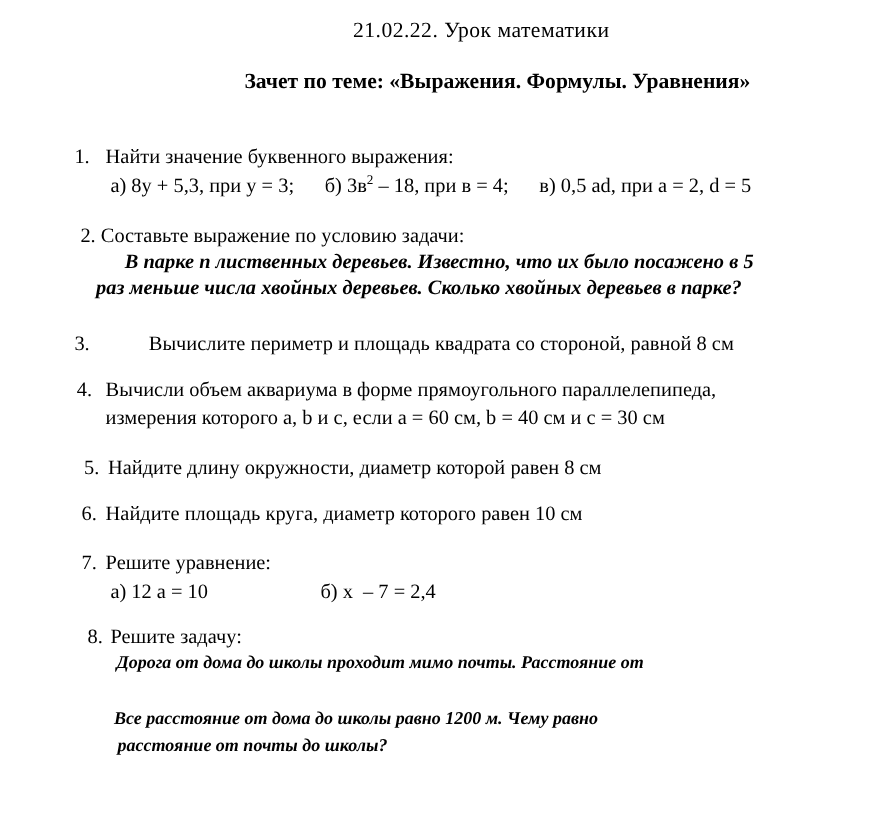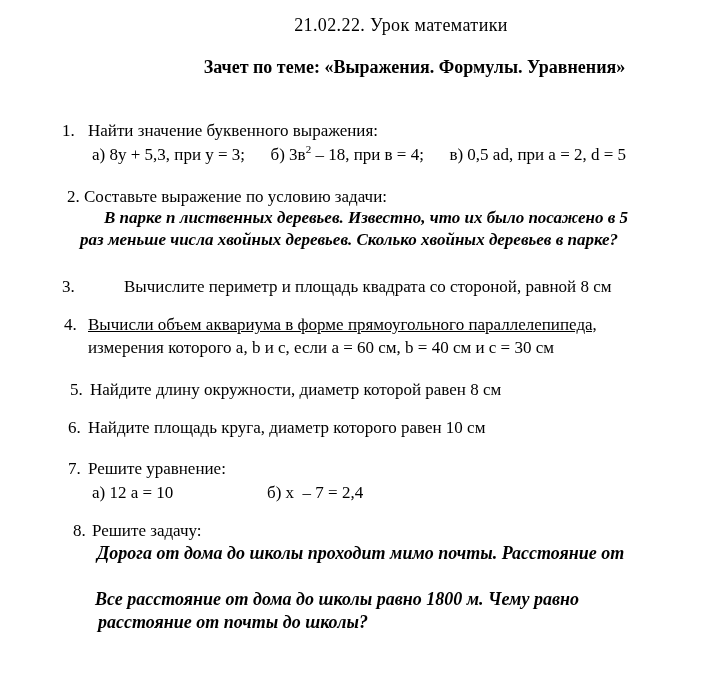--- a/index.html
+++ b/index.html
@@ -43,21 +43,21 @@
   }
   .subtitle-text {
     font-size: 18px;
     margin-left: 39px;
   }
   sup.sup {
     font-size: 11px;
     line-height: 0;
   }
   .it2 { font-size: 17px; }
-  .it8 { font-size: 18px; }
+  .it8 { font-size: 15px; }
 </style>
 </head>
 <body>
 
 <div class="doc">
 
   <div class="ln center title-text" style="top:14px; padding-left:76px;">21.02.22. Урок математики</div>
   <div class="ln center bold subtitle-text" style="top:56px; padding-left:64px;">Зачет по теме: «Выражения. Формулы. Уравнения»</div>
 
   <div class="ln" style="top:119px;">
@@ -79,21 +79,21 @@
     <span class="t" style="left:80px;text-align:right;">раз меньше числа хвойных деревьев. Сколько хвойных деревьев в парке?</span>
   </div>
 
   <div class="ln" style="top:275px;">
     <span class="n" style="left:62px;">3.</span>
     <span class="t" style="left:88px;margin-left:36px;">Вычислите периметр и площадь квадрата со стороной, равной 8 см</span>
   </div>
 
   <div class="ln" style="top:313px;">
     <span class="n" style="left:64px;">4.</span>
-    <span class="t" style="left:88px;text-decoration:underline;">Вычисли объем аквариума в форме прямоугольного параллелепипеда,</span>
+    <span class="t" style="left:88px;">Вычисли объем аквариума в форме прямоугольного параллелепипеда,</span>
   </div>
   <div class="ln" style="top:336px;">
     <span class="t" style="left:88px;">измерения которого a, b и c, если a = 60 см, b = 40 см и c = 30 см</span>
   </div>
 
   <div class="ln" style="top:378px;">
     <span class="n" style="left:70px;">5.</span>
     <span class="t" style="left:90px;">Найдите длину окружности, диаметр которой равен 8 см</span>
   </div>
 
@@ -112,19 +112,19 @@
   </div>
 
   <div class="ln" style="top:519px;">
     <span class="n" style="left:73px;">8.</span>
     <span class="t" style="left:92px;">Решите задачу:</span>
   </div>
   <div class="ln bi it8" style="top:542px;">
     <span class="t" style="left:97px;">Дорога от дома до школы проходит мимо почты. Расстояние от</span>
   </div>
   <div class="ln bi it8" style="top:588px;">
-    <span class="t" style="left:95px;">Все расстояние от дома до школы равно 1800 м. Чему равно</span>
+    <span class="t" style="left:95px;">Все расстояние от дома до школы равно 1200 м. Чему равно</span>
   </div>
   <div class="ln bi it8" style="top:611px;">
     <span class="t" style="left:98px;">расстояние от почты до школы?</span>
   </div>
 
 </div>
 
 </body></html>

